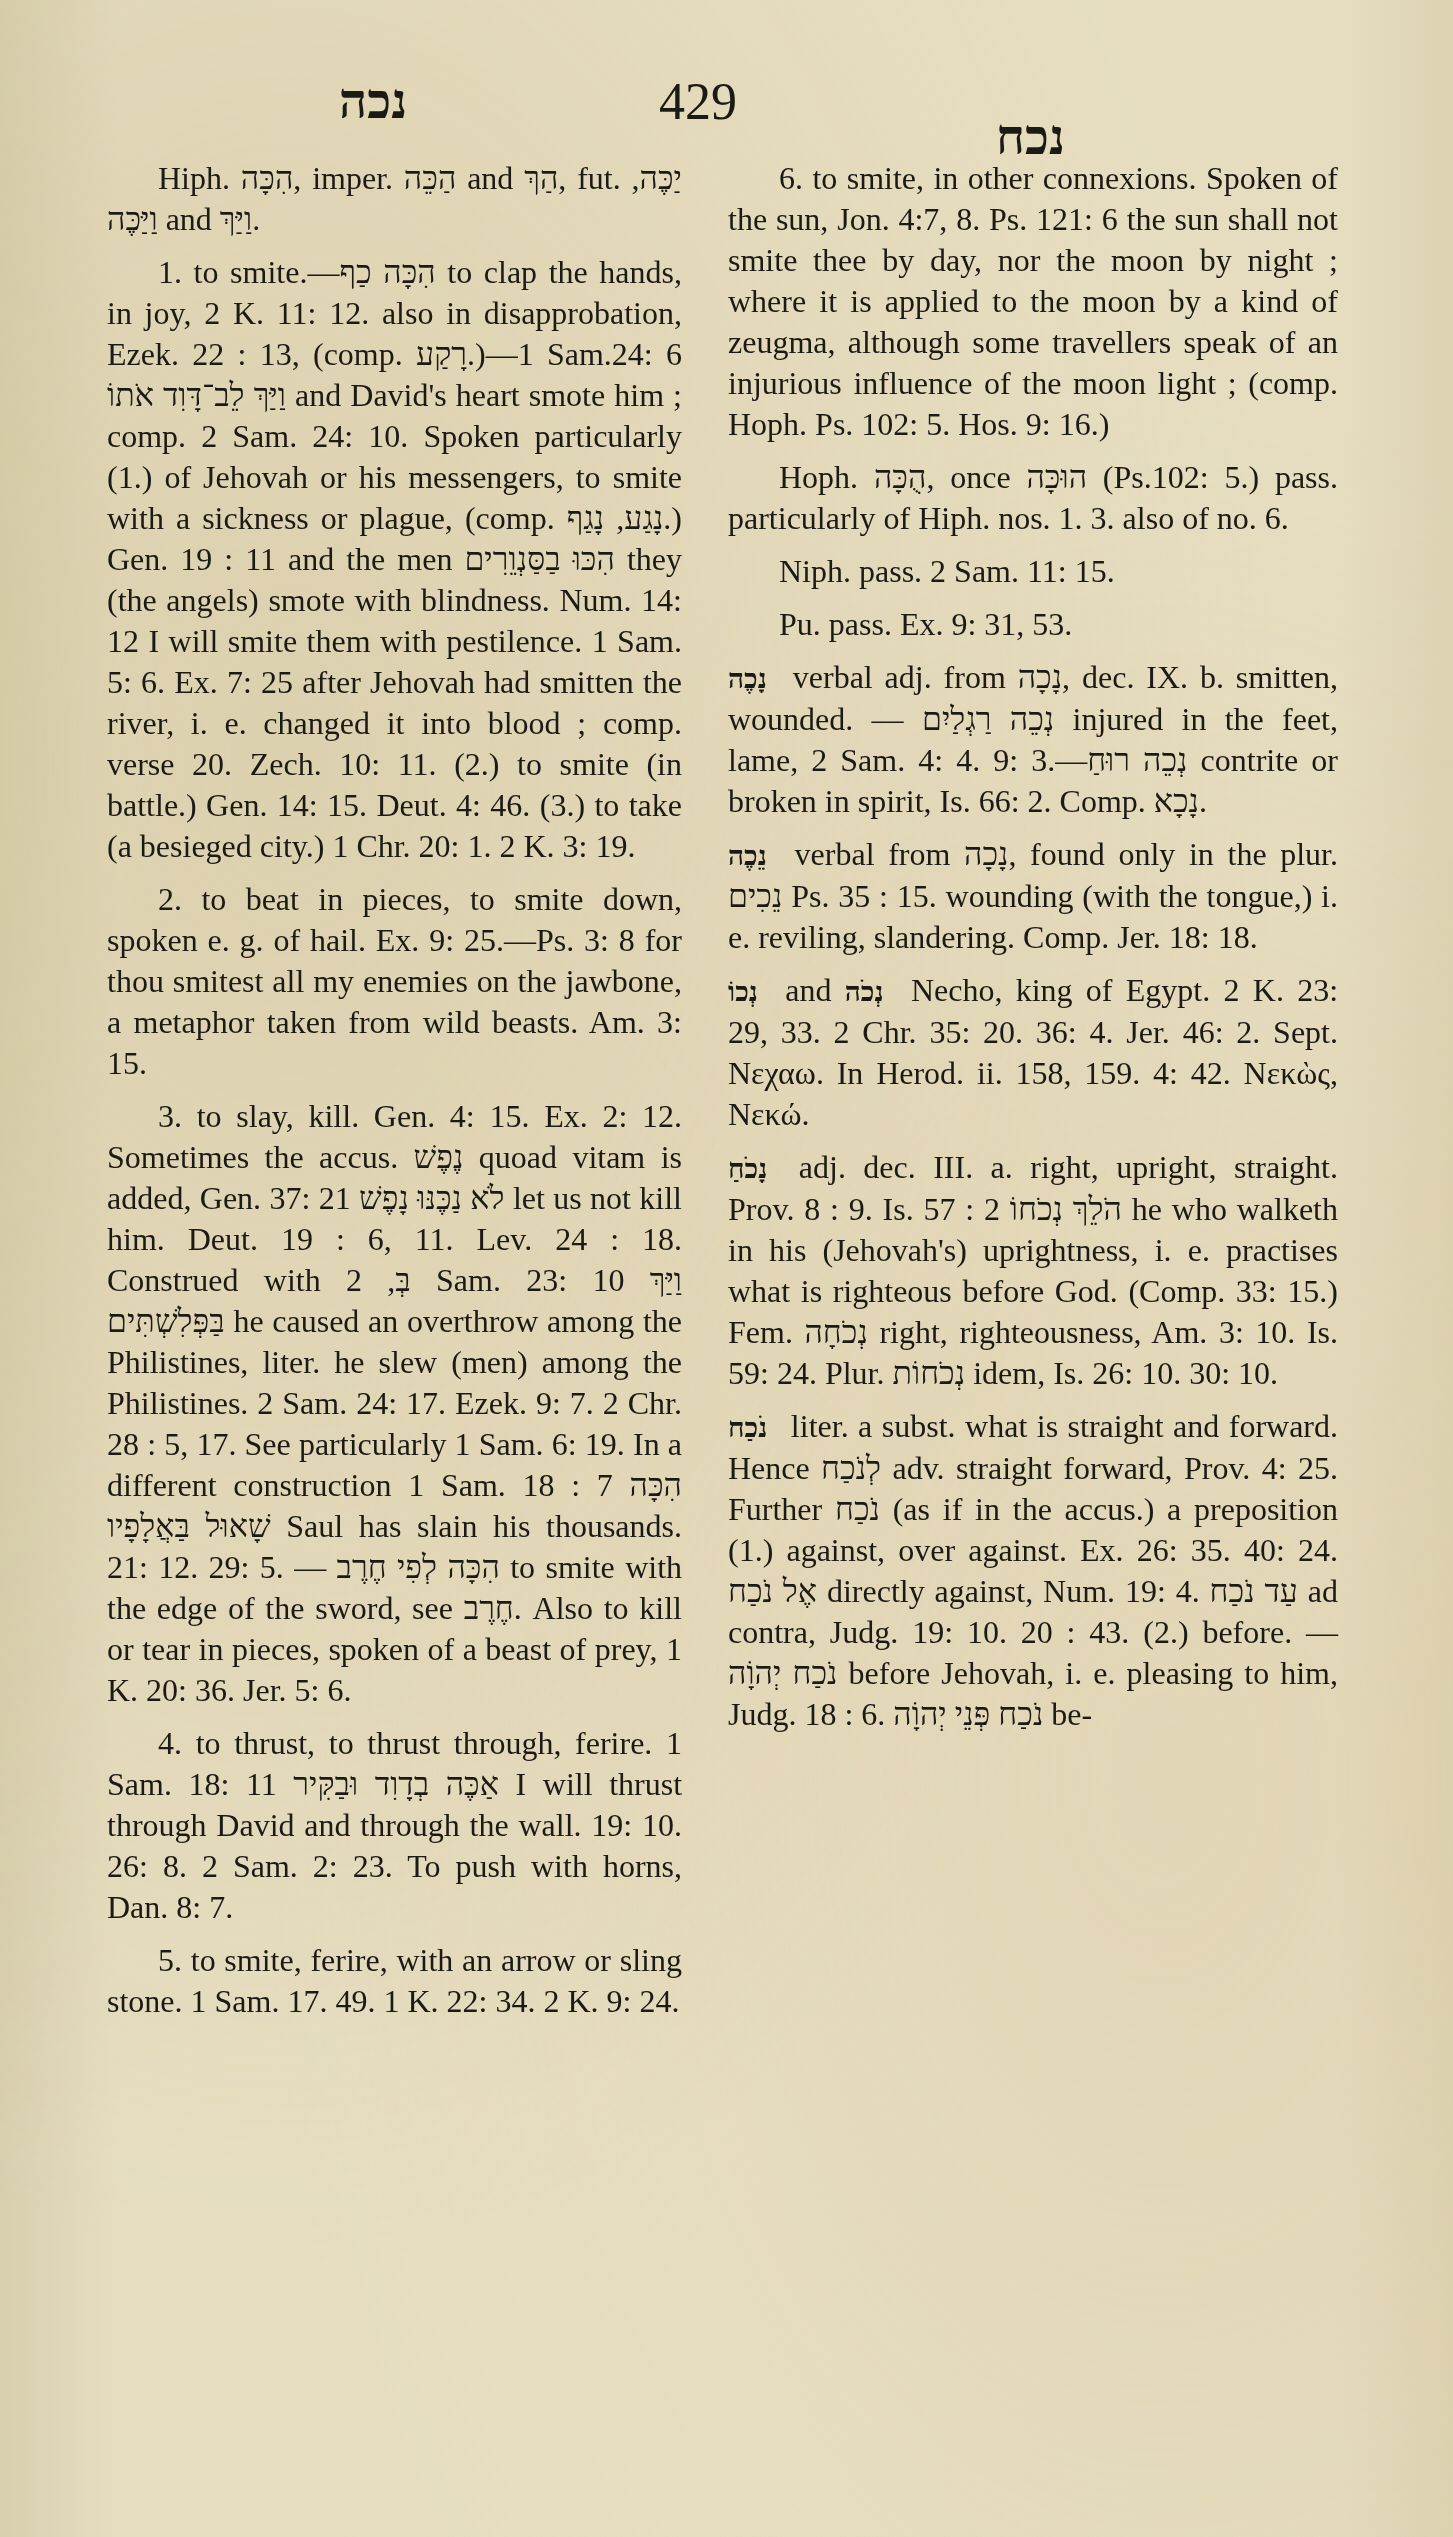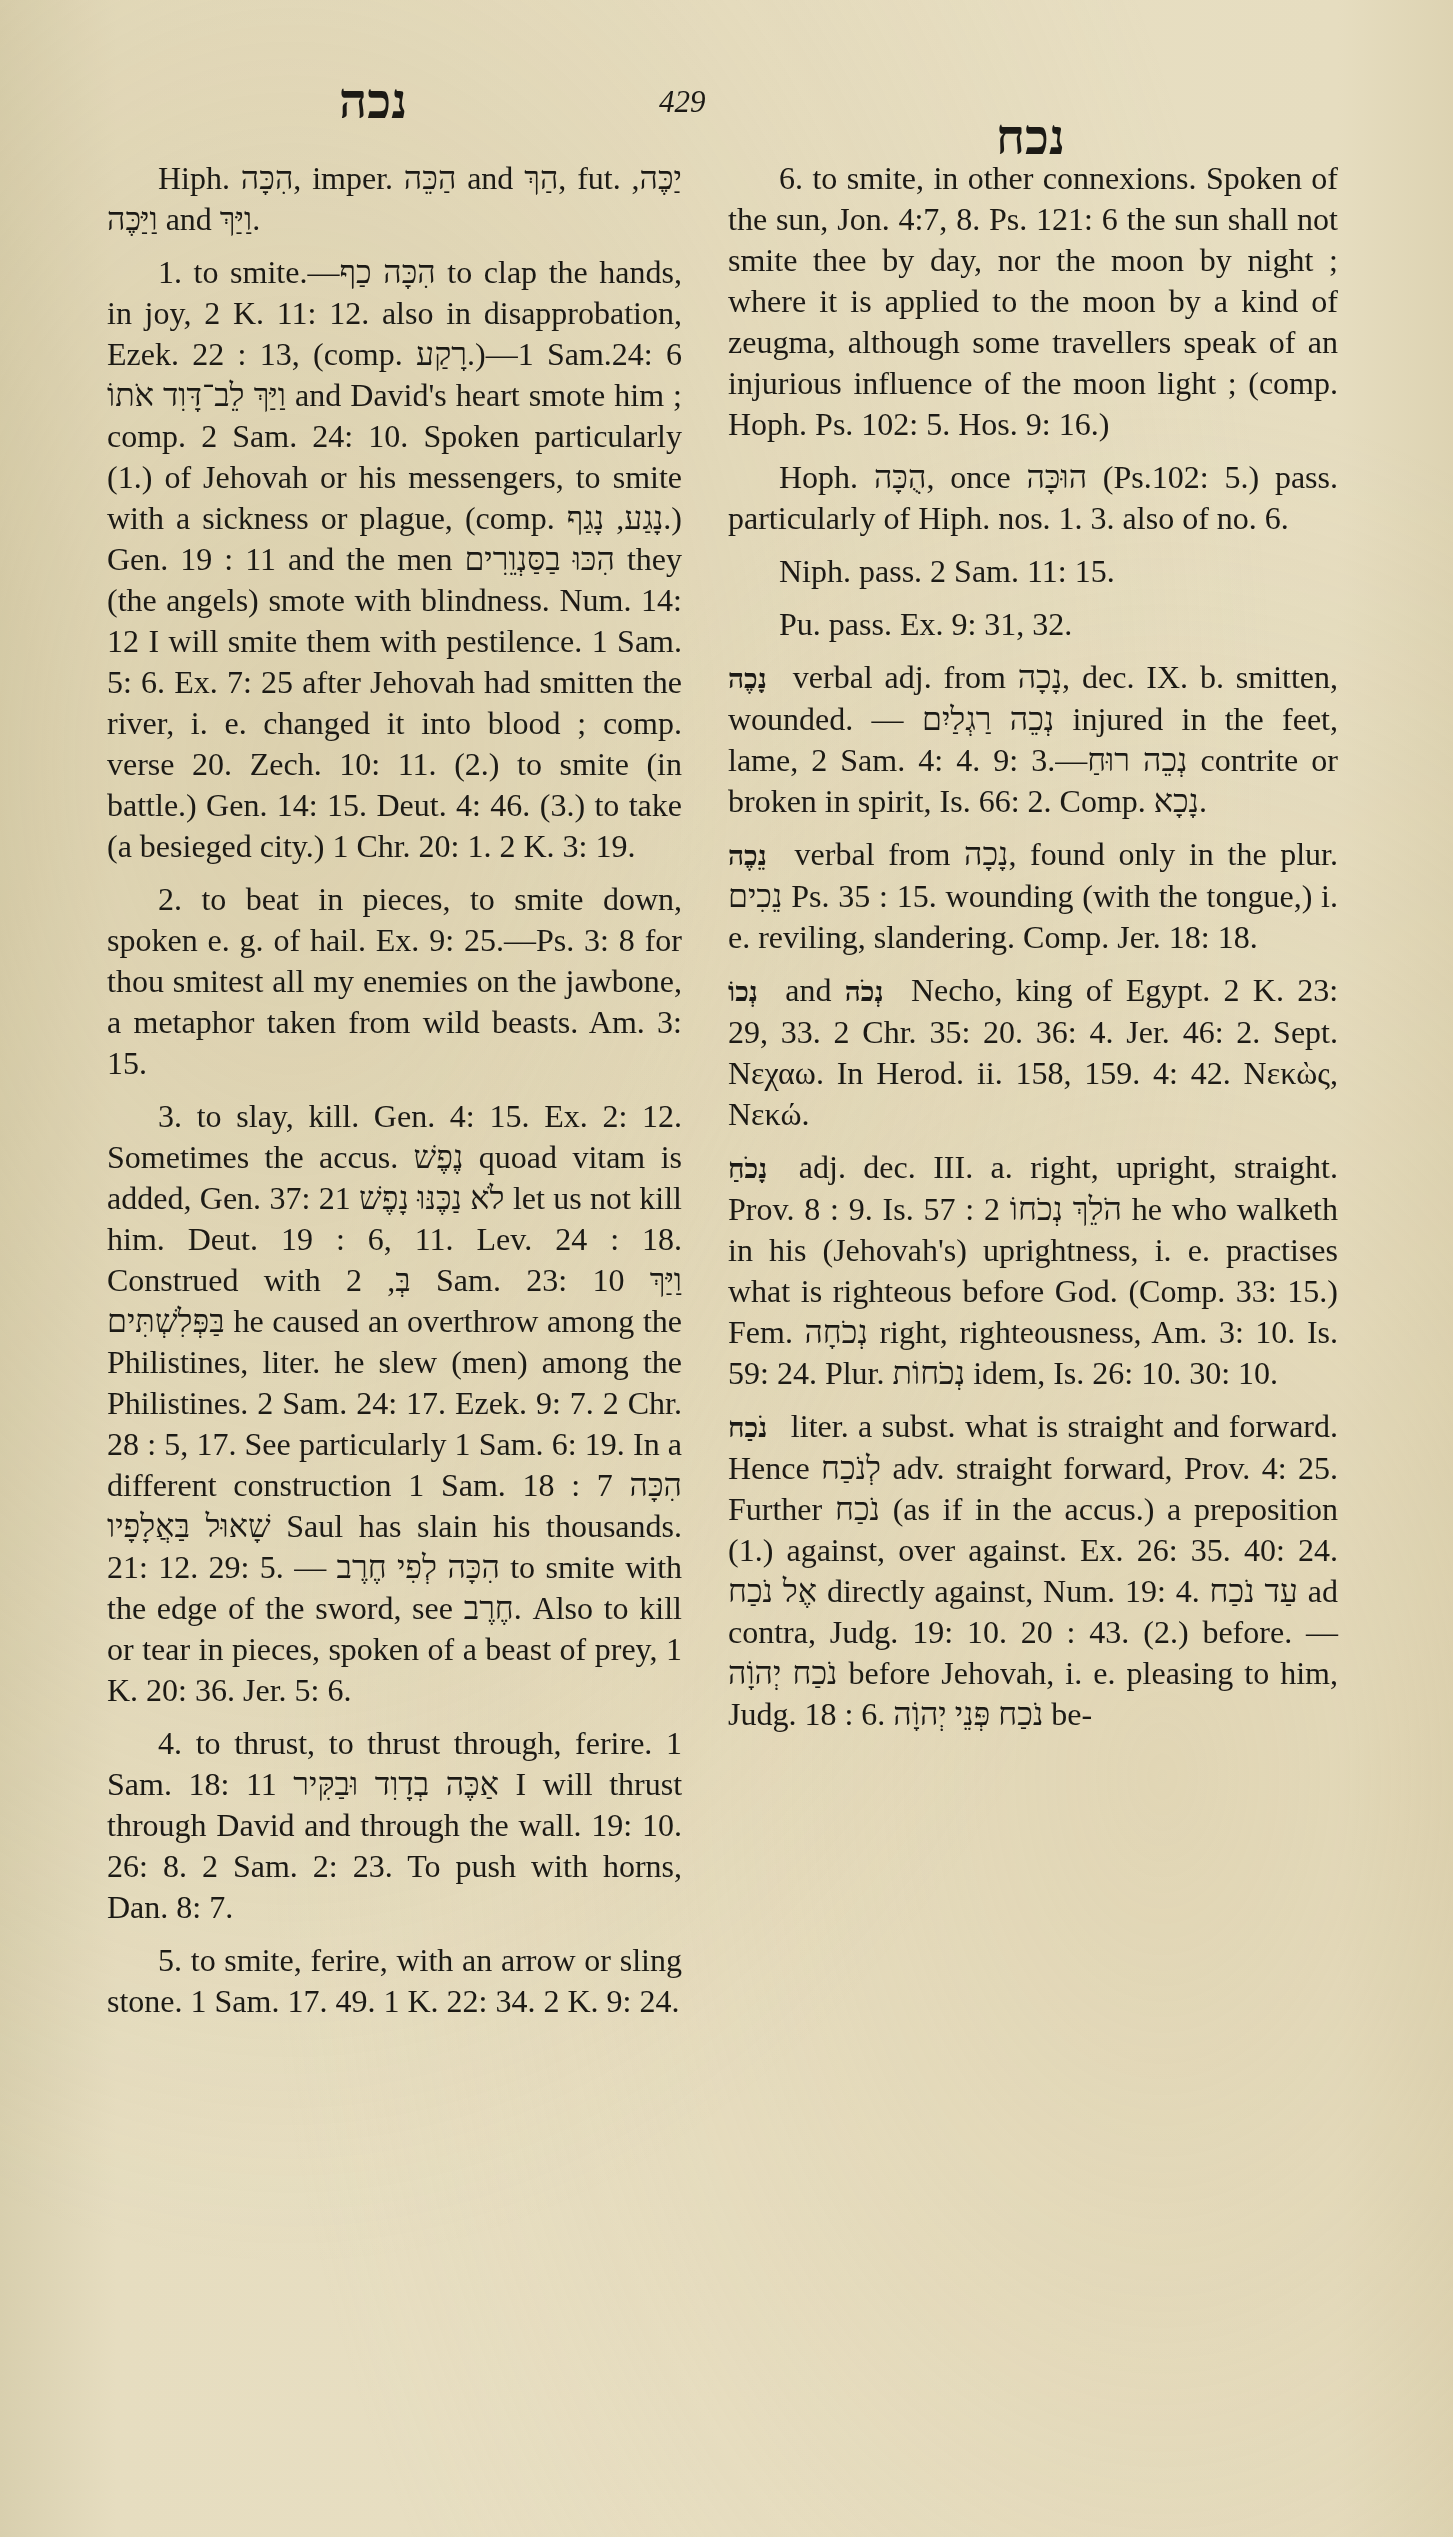--- a/index.html
+++ b/index.html
@@ -15,21 +15,21 @@
     position: relative;
     overflow: hidden;
   }
   .header {
     position: absolute; top: 67px; left: 0; width: 1454px; height: 70px;
   }
   .header .hw-left, .header .hw-right, .header .pageno {
     position: absolute; top: 0; font-size: 49px; font-weight: bold; line-height: 70px;
   }
   .header .hw-left { left: 339px; text-align: center; }
-  .header .pageno { left: 659px; font-weight: normal; font-size: 31px; font-style: italic; }
+  .header .pageno { left: 659px; font-weight: normal; font-size: 52px; }
   .header .hw-right { left: 996px; margin-top: 36px; }
   .col {
     position: absolute; top: 146px;
     font-size: 32px; line-height: 41px;
     text-align: justify;
   }
   .col-left { left: 95px; width: 599px; }
   .col-right { left: 716px; width: 634px; }
   .col p { margin: 12px; }
   .indent { text-indent: 51px; }
@@ -53,21 +53,21 @@
   <p class="indent">2. to beat in pieces, to smite down, spoken e. g. of hail. Ex. 9: 25.—Ps. 3: 8 for thou smitest all my enemies on the jawbone, a metaphor taken from wild beasts. Am. 3: 15.</p>
   <p class="indent">3. to slay, kill. Gen. 4: 15. Ex. 2: 12. Sometimes the accus. נֶפֶשׁ quoad vitam is added, Gen. 37: 21 לֹא נַכֶּנּוּ נָפֶשׁ let us not kill him. Deut. 19 : 6, 11. Lev. 24 : 18. Construed with בְּ, 2 Sam. 23: 10 וַיַּךְ בַּפְּלִשְׁתִּים he caused an overthrow among the Philistines, liter. he slew (men) among the Philistines. 2 Sam. 24: 17. Ezek. 9: 7. 2 Chr. 28 : 5, 17. See particularly 1 Sam. 6: 19. In a different construction 1 Sam. 18 : 7 הִכָּה שָׁאוּל בַּאֲלָפָיו Saul has slain his thousands. 21: 12. 29: 5. — הִכָּה לְפִי חֶרֶב to smite with the edge of the sword, see חֶרֶב. Also to kill or tear in pieces, spoken of a beast of prey, 1 K. 20: 36. Jer. 5: 6.</p>
   <p class="indent">4. to thrust, to thrust through, ferire. 1 Sam. 18: 11 אַכֶּה בְדָוִד וּבַקִּיר I will thrust through David and through the wall. 19: 10. 26: 8. 2 Sam. 2: 23. To push with horns, Dan. 8: 7.</p>
   <p class="indent">5. to smite, ferire, with an arrow or sling stone. 1 Sam. 17. 49. 1 K. 22: 34. 2 K. 9: 24.</p>
 </div>
 
 <div class="col col-right">
   <p class="indent">6. to smite, in other connexions. Spoken of the sun, Jon. 4:7, 8. Ps. 121: 6 the sun shall not smite thee by day, nor the moon by night ; where it is applied to the moon by a kind of zeugma, although some travellers speak of an injurious influence of the moon light ; (comp. Hoph. Ps. 102: 5. Hos. 9: 16.)</p>
   <p class="indent">Hoph. הֻכָּה, once הוּכָּה (Ps.102: 5.) pass. particularly of Hiph. nos. 1. 3. also of no. 6.</p>
   <p class="indent">Niph. pass. 2 Sam. 11: 15.</p>
-  <p class="indent">Pu. pass. Ex. 9: 31, 32.</p>
+  <p class="indent">Pu. pass. Ex. 9: 31, 53.</p>
 
   <p class="entry">
     <span class="hw">נָכֶה</span>
     <span>verbal adj. from נָכָה, dec. IX. b. smitten, wounded. — נְכֵה רַגְלַיִם injured in the feet, lame, 2 Sam. 4: 4. 9: 3.—נְכֵה רוּחַ contrite or broken in spirit, Is. 66: 2. Comp. נָכָא.</span>
   </p>
   <p class="entry">
     <span class="hw">נֵכֶה</span>
     <span>verbal from נָכָה, found only in the plur. נֵכִים Ps. 35 : 15. wounding (with the tongue,) i. e. reviling, slandering. Comp. Jer. 18: 18.</span>
   </p>
   <p class="entry">

